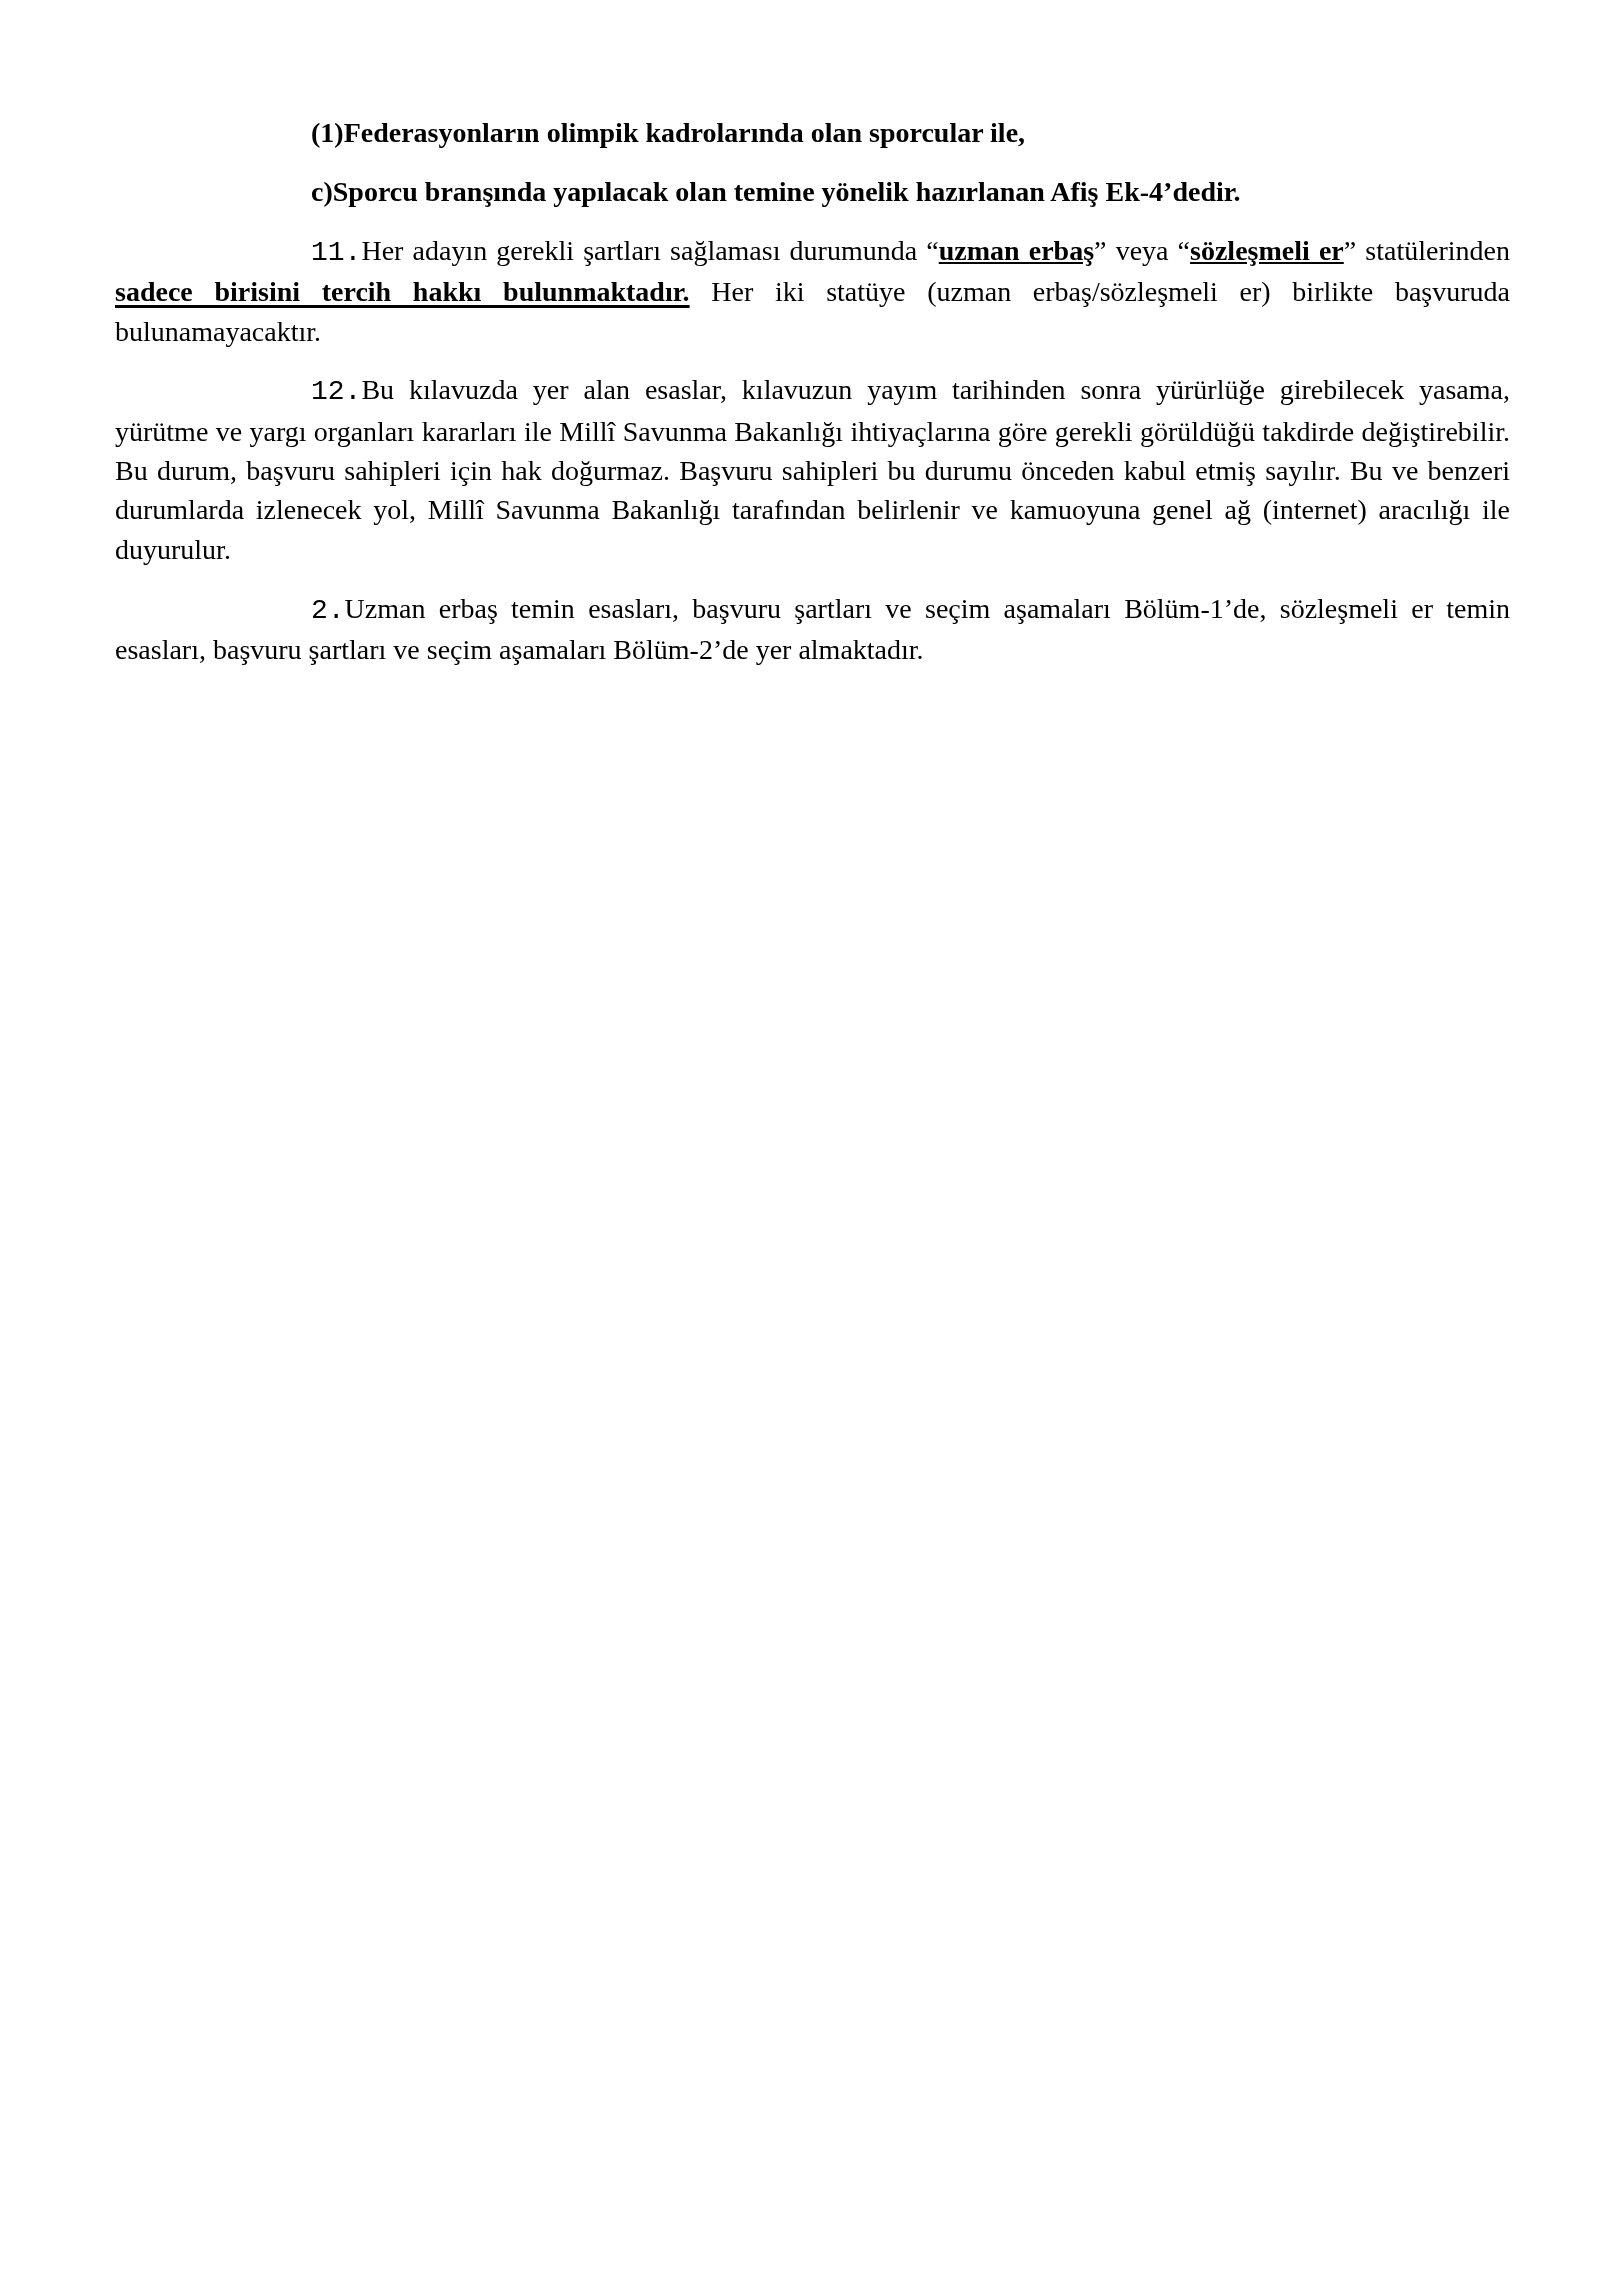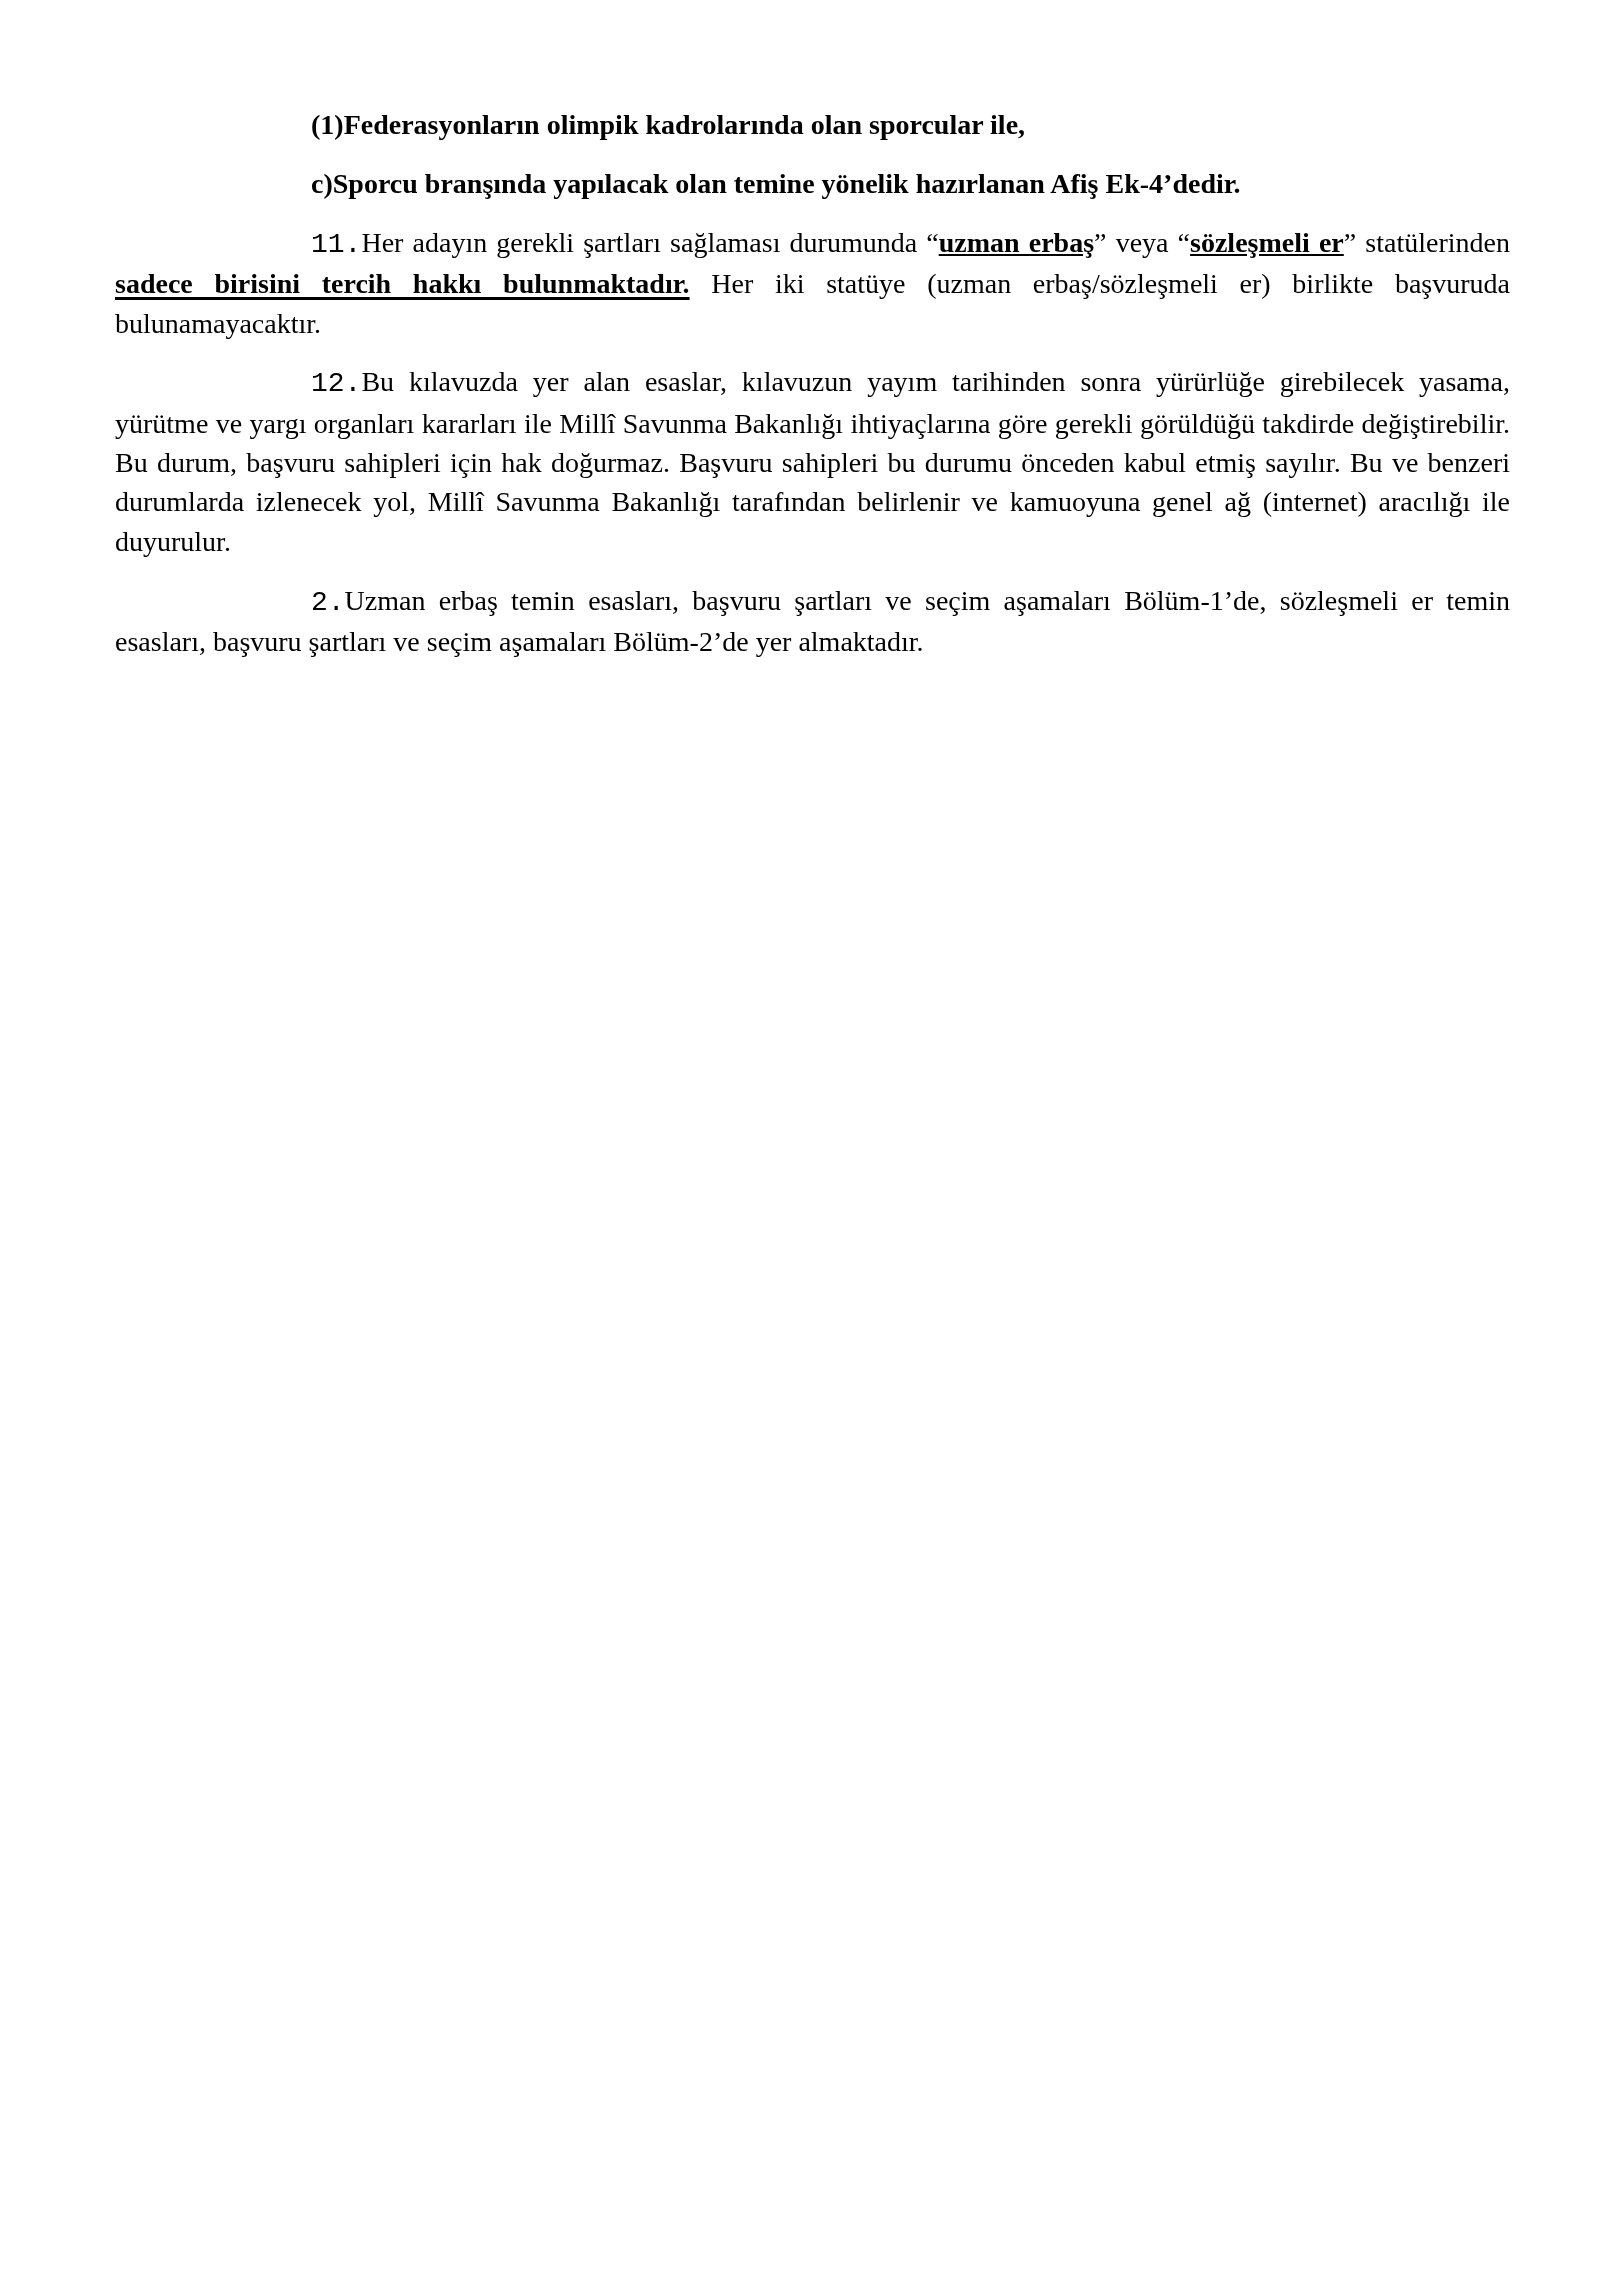--- a/index.html
+++ b/index.html
@@ -6,21 +6,21 @@
   html, body {
     margin: 0;
     padding: 0;
     background: #ffffff;
   }
   .page {
     position: relative;
     width: 1623px;
     height: 1892px;
     background: #ffffff;
-    margin: 8px auto;
+    margin: 16px auto;
     overflow: hidden;
     font-family: "Liberation Serif", "DejaVu Serif", serif;
     color: #000000;
   }
   .content {
     position: absolute;
     left: 115px;
     top: 97px;
     width: 1395px;
   }

